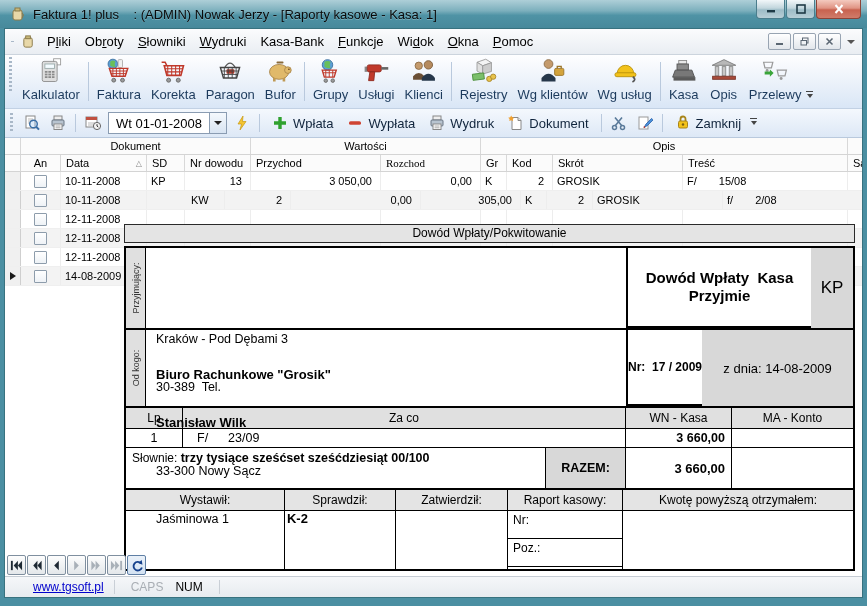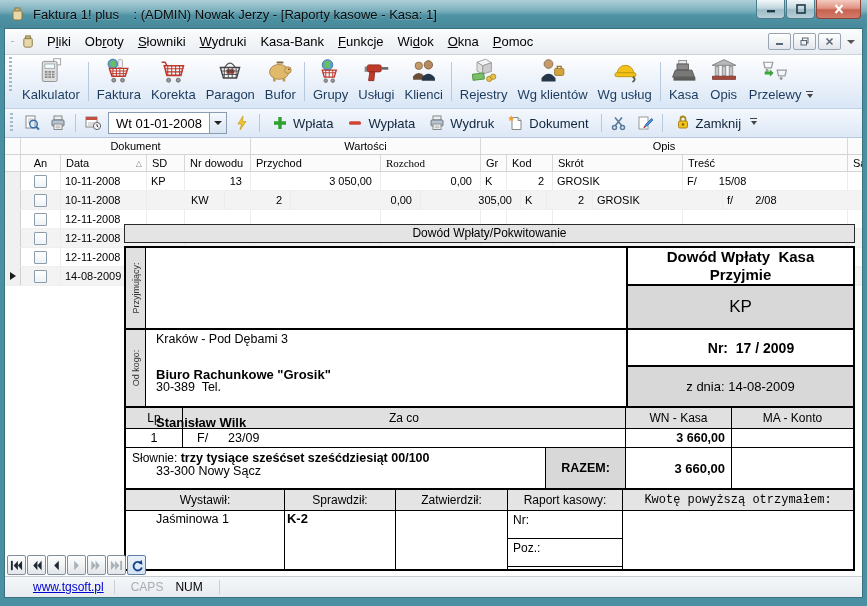--- a/index.html
+++ b/index.html
@@ -81,24 +81,24 @@
   
   .receipt { position:absolute; left:119px; top:86px; width:731px; z-index:20; color:#000; }
   .r-title { height:19px; line-height:17px; border:1px solid #2a2a2a; background:#e4e4e4; text-align:center; font-size:12px; margin-bottom:3px; }
   .r-box { border:2px solid #000; background:#fff; }
   .r-sec { display:flex; border-bottom:2px solid #000; }
   .r-side { flex:0 0 20px; background:#e0e0e0; border-right:1px solid #000; position:relative; }
   .r-side span { position:absolute; left:50%; top:50%; transform:translate(-50%,-50%) rotate(-90deg); font-size:9px; color:#333; white-space:nowrap; }
   .r-main { flex:1; padding:5px 10px 0 10px; font-size:12.5px; line-height:16px; white-space:pre; }
   .r-main .b { font-weight:bold; font-size:13px; }
   .r-main .sp { height:14px; }
-  .r-right { flex:0 0 227px; border-left:2px solid #000; display:flex; flex-direction:column; }
+  .r-right { flex:0 0 227px; border-left:2px solid #000; display:flex; flex-direction:row; }
   .r-doc-title { flex:1; display:flex; flex-direction:column; align-items:center; justify-content:center; font-weight:bold; font-size:15px; line-height:18px; border-bottom:2px solid #000; white-space:pre; }
   .r-kp { flex:0 0 42px; background:#d8d8d8; display:flex; align-items:center; justify-content:center; font-size:17px; }
-  .r-nr { flex:0 0 37px; display:flex; align-items:center; justify-content:center; font-weight:bold; font-size:14px; border-bottom:2px solid #000; white-space:pre;padding-left:21px; }
+  .r-nr { flex:0 0 37px; display:flex; align-items:center; justify-content:center; font-weight:bold; font-size:12px; border-bottom:2px solid #000; white-space:pre; }
   .r-date { flex:1; background:#d8d8d8; display:flex; align-items:center; justify-content:center; font-size:13px; }
   .r-row { display:flex; }
   .rc { border-right:1px solid #000; overflow:hidden; }
   .r-items-h { height:21px; background:#e0e0e0; border-bottom:1px solid #000; font-size:12px; }
   .r-items-h .rc { display:flex; align-items:center; justify-content:center; }
   .r-item { height:19px; border-bottom:1px solid #000; font-size:12.5px; }
   .r-item .rc { display:flex; align-items:center; }
   .w-lp { flex:0 0 57px; justify-content:center; }
   .w-zaco { flex:1; padding-left:14px; white-space:pre; }
   .w-wn { flex:0 0 106px; }
@@ -106,21 +106,21 @@
   .num { justify-content:flex-end !important; padding-right:6px; font-weight:bold; }
   .r-slownie { display:flex; height:42px; border-bottom:2px solid #000; }
   .sl-text { flex:1; border-right:1px solid #000; padding:3px 6px; font-size:12px; }
   .sl-text b { font-size:12.5px; }
   .sl-razem { flex:0 0 80px; background:#d8d8d8; border-right:1px solid #000; display:flex; align-items:center; justify-content:center; font-weight:bold; font-size:12.5px; }
   .sl-wn { flex:0 0 106px; border-right:1px solid #000; display:flex; align-items:center; justify-content:flex-end; padding-right:6px; font-weight:bold; font-size:13px; }
   .sl-ma { flex:0 0 121px; }
   .r-sig-h { display:flex; height:21px; border-bottom:1px solid #000; background:#e4e4e4; font-size:12px; }
   .r-sig-h .rc { display:flex; align-items:center; justify-content:center; }
   .r-sig-b { display:flex; height:58px; }
-  .s1 { flex:0 0 159px; } .s2 { flex:0 0 111px; } .s3 { flex:0 0 112px; } .s4 { flex:0 0 115px; } .s5 { flex:1; border-right:none !important;font-family:Liberation Mono, monospace; }
+  .s1 { flex:0 0 159px; } .s2 { flex:0 0 111px; } .s3 { flex:0 0 112px; } .s4 { flex:0 0 115px; } .s5 { flex:1; border-right:none !important; }
   .raport-cell { display:flex; flex-direction:column; }
   .raport-cell .fld { height:28px; border-bottom:1px solid #000; font-size:12px; padding:2px 5px; }
 
   
   .statusbar { height:21px; flex:0 0 21px; background:linear-gradient(#f5f7f9,#e7ebef); border-top:1px solid #c5ccd4; display:flex; align-items:center; font-size:12px; }
   .st-link { margin-left:28px; color:#0000cc; text-decoration:underline; }
   .st-div { width:1px; height:14px; background:#c9cfd6; margin:0 10px; }
   .st-ind { padding:0 6px; }
   .st-ind.off { color:#a9aeb4; }
 </style>

